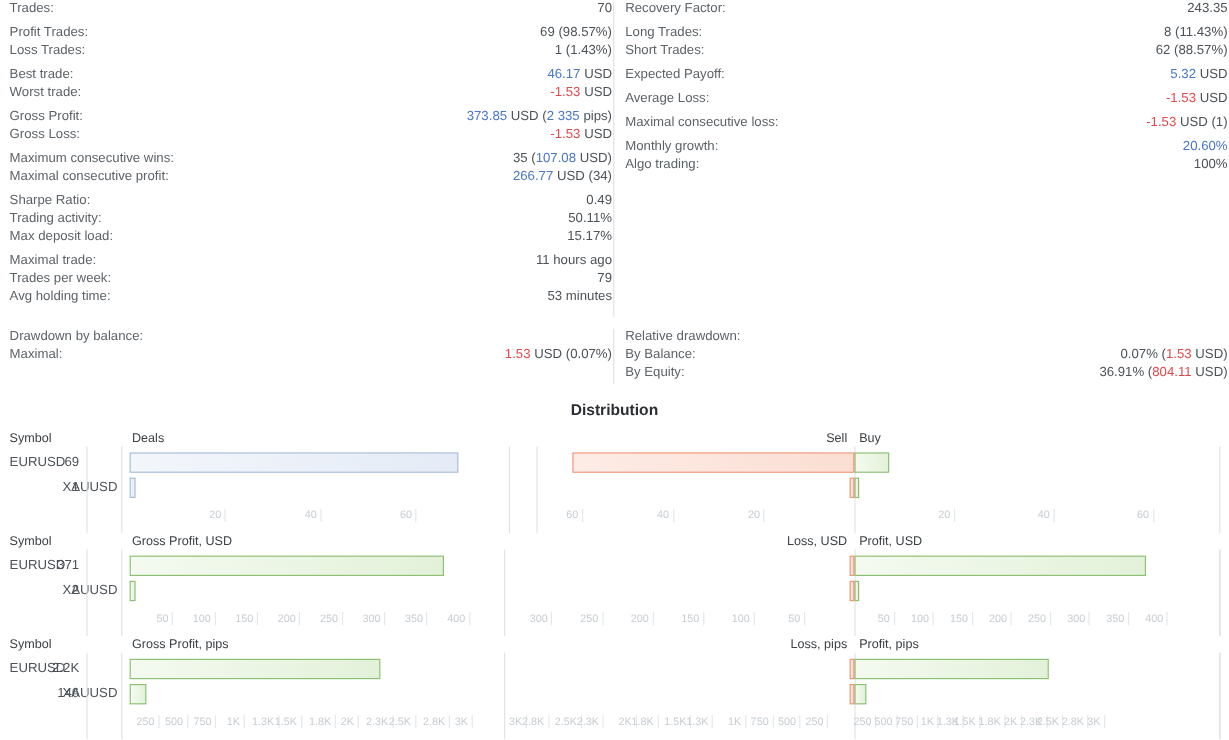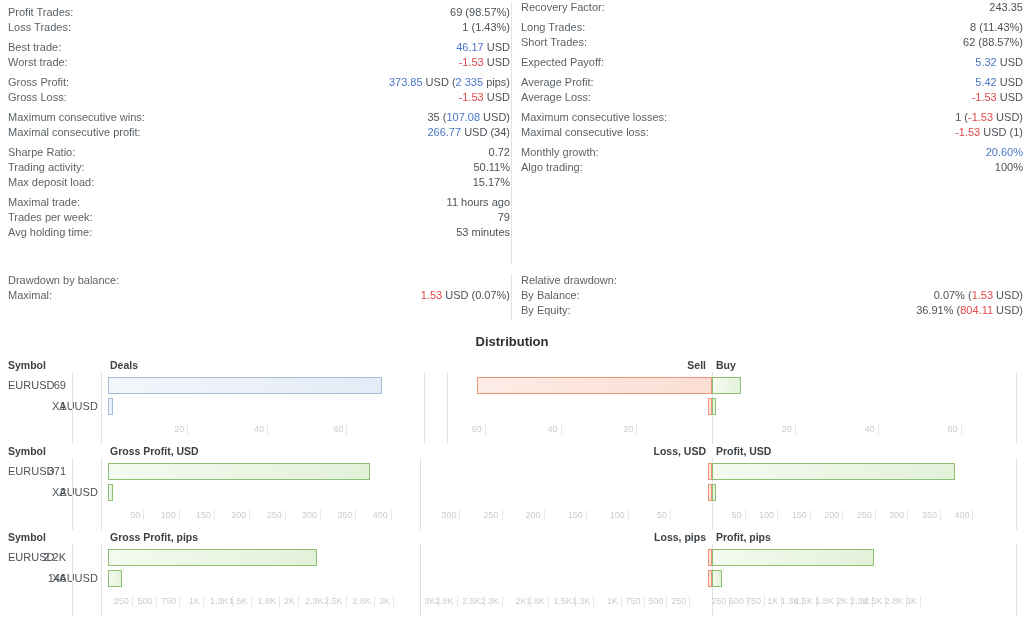--- a/index.html
+++ b/index.html
@@ -43,21 +43,21 @@
     position: absolute; left: 0; top: 334px; width: 1024px;
     text-align: center; font-size: 13px; font-weight: bold; color: #2b2f33;
   }
 
   .group { position: absolute; left: 0; width: 1024px; height: 86px; }
   .g1 { top: 358px; }
   .g2 { top: 444px; }
   .g3 { top: 530px; }
 
   .hdr { position: absolute; top: 0; height: 14px; line-height: 14px;
-         font-weight: bold; font-size: 10.5px; color: #3c4145; white-space: nowrap; }
+         font-weight: normal; font-size: 10.5px; color: #3c4145; white-space: nowrap; }
   .hdr-symbol { left: 8px; }
   .hdr-left   { left: 110px; }
   .hdr-sell   { text-align: right; }
   .hdr-buy    { text-align: left; }
 
   .sym { position: absolute; left: 8px; height: 21px; line-height: 21px;
          font-size: 11px; color: #4c5257; }
   .sym.r1 { top: 17px; }
   .sym.r2 { top: 38px; margin-left: 44px; }
 
@@ -94,20 +94,24 @@
   .tickline { position: absolute; top: 0px; width: 1px; height: 11px; background: #e4e8eb; }
 </style>
 </head>
 <body>
 
 <div class="page">
 
   <div class="stats">
     <div class="vdiv" style="left:511px; top:2px; height:262px;"></div>
     <div class="stats-col left" id="stats-left">
+        <div class="srow">
+          <span class="lbl">Trades:</span>
+          <span class="val"><span class="grey">70</span></span>
+        </div>
         <div class="gap"></div>
         <div class="srow">
           <span class="lbl">Profit Trades:</span>
           <span class="val"><span class="grey">69 (98.57%)</span></span>
         </div>
         <div class="srow">
           <span class="lbl">Loss Trades:</span>
           <span class="val"><span class="grey">1 (1.43%)</span></span>
         </div>
         <div class="gap"></div>
@@ -133,21 +137,21 @@
           <span class="lbl">Maximum consecutive wins:</span>
           <span class="val"><span class="grey">35 (</span><span class="blue">107.08</span><span class="grey"> USD)</span></span>
         </div>
         <div class="srow">
           <span class="lbl">Maximal consecutive profit:</span>
           <span class="val"><span class="blue">266.77</span><span class="grey"> USD (34)</span></span>
         </div>
         <div class="gap"></div>
         <div class="srow">
           <span class="lbl">Sharpe Ratio:</span>
-          <span class="val"><span class="grey">0.72</span></span>
+          <span class="val"><span class="grey">0.49</span></span>
         </div>
         <div class="srow">
           <span class="lbl">Trading activity:</span>
           <span class="val"><span class="grey">50.11%</span></span>
         </div>
         <div class="srow">
           <span class="lbl">Max deposit load:</span>
           <span class="val"><span class="grey">15.17%</span></span>
         </div>
         <div class="gap"></div>
@@ -178,32 +182,24 @@
           <span class="lbl">Short Trades:</span>
           <span class="val"><span class="grey">62 (88.57%)</span></span>
         </div>
         <div class="gap"></div>
         <div class="srow">
           <span class="lbl">Expected Payoff:</span>
           <span class="val"><span class="blue">5.32</span><span class="grey"> USD</span></span>
         </div>
         <div class="gap"></div>
         <div class="srow">
-          <span class="lbl">Average Profit:</span>
-          <span class="val"><span class="blue">5.42</span><span class="grey"> USD</span></span>
-        </div>
-        <div class="srow">
           <span class="lbl">Average Loss:</span>
           <span class="val"><span class="red">-1.53</span><span class="grey"> USD</span></span>
         </div>
         <div class="gap"></div>
-        <div class="srow">
-          <span class="lbl">Maximum consecutive losses:</span>
-          <span class="val"><span class="grey">1 (</span><span class="red">-1.53</span><span class="grey"> USD)</span></span>
-        </div>
         <div class="srow">
           <span class="lbl">Maximal consecutive loss:</span>
           <span class="val"><span class="red">-1.53</span><span class="grey"> USD (1)</span></span>
         </div>
         <div class="gap"></div>
         <div class="srow">
           <span class="lbl">Monthly growth:</span>
           <span class="val"><span class="blue">20.60%</span></span>
         </div>
         <div class="srow">

